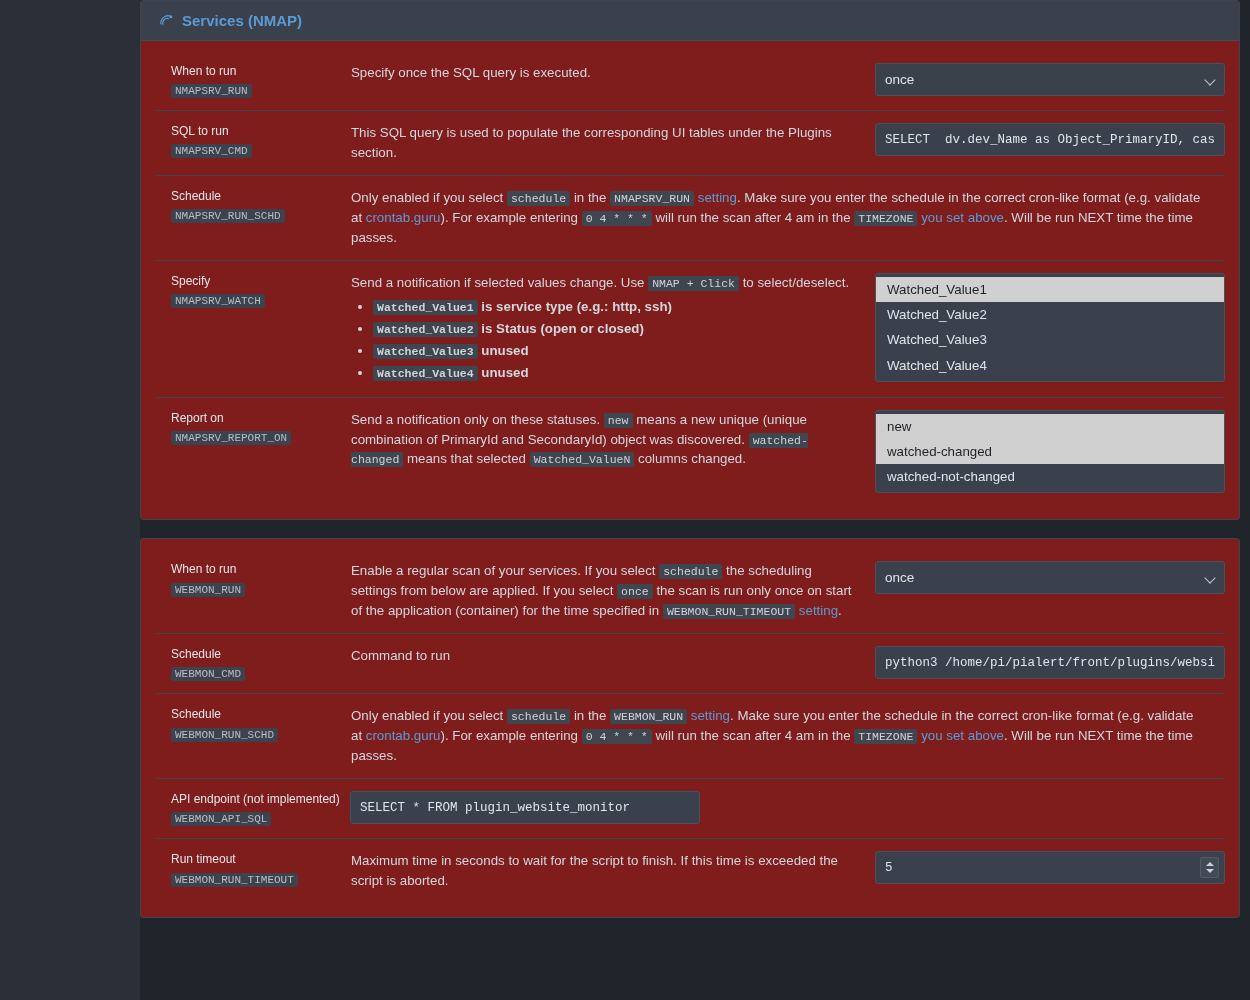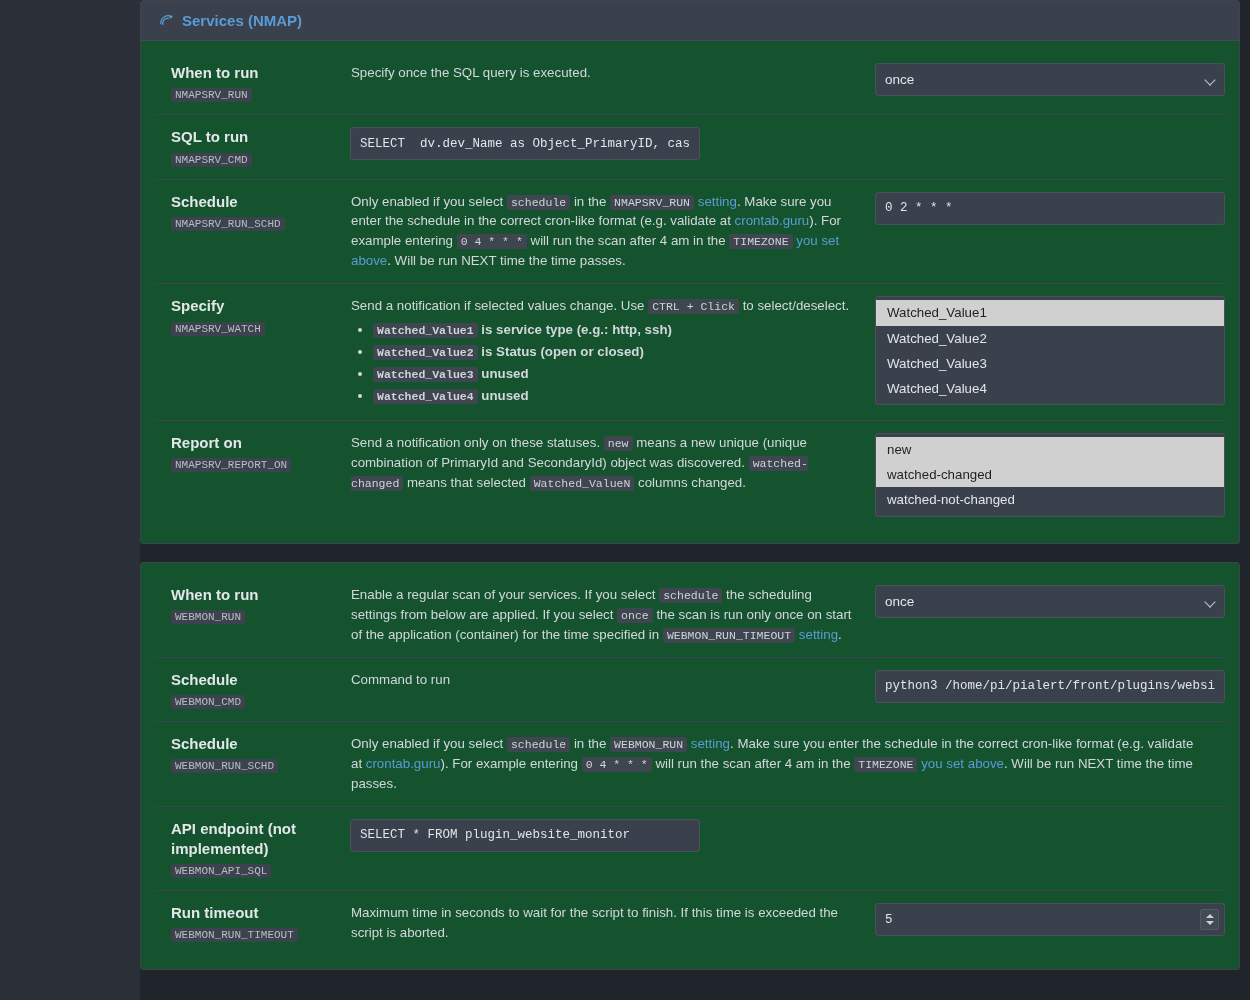--- a/index.html
+++ b/index.html
@@ -19,21 +19,21 @@
     padding-left: 140px;
     padding-right: 10px;
   }
   .left-rail {
     position: absolute;
     left: 0; top: 0;
     width: 140px; height: 1000px;
     background: #2b3038;
   }
   .panel {
-    background: #14532d;
+    background: #7f1d1d;
     border: 1px solid #3d444e;
     border-radius: 3px;
     margin-bottom: 18px;
     overflow: hidden;
   }
   .panel-header {
     background: #3a414c;
     padding: 11px 18px;
     border-bottom: 1px solid #444b56;
     display: flex;
@@ -55,22 +55,22 @@
     min-height: 40px;
   }
   .row:last-child { border-bottom: none; }
   .col-label {
     width: 195px;
     flex: 0 0 195px;
     padding-left: 16px;
     padding-right: 8px;
   }
   .lbl-title {
-    font-weight: bold;
-    font-size: 15px;
+    font-weight: normal;
+    font-size: 12px;
     color: #e3e6ea;
     line-height: 1.35;
   }
   .lbl-code {
     margin-top: 5px;
     font-family: "Liberation Mono", monospace;
     font-size: 11px;
     color: #b9bdc4;
     background: #3c434e;
     padding: 1px 4px;
@@ -180,30 +180,30 @@
         <div class="panel-body">
           <div class="row">
             <div class="col-label"><div class="lbl-title">When to run</div><div class="lbl-code">NMAPSRV_RUN</div></div>
             <div class="col-desc">Specify once the SQL query is executed.</div>
             <div class="col-ctl">
               <div class="sel-wrap"><select class="ctl"><option selected="">once</option><option>schedule</option><option>disabled</option></select></div>
             </div>
           </div>
           <div class="row">
             <div class="col-label"><div class="lbl-title">SQL to run</div><div class="lbl-code">NMAPSRV_CMD</div></div>
+            <div class="col-desc">This SQL query is used to populate the corresponding UI tables under the Plugins section.</div>
             <div class="col-ctl"><input class="ctl mono" type="text" value="SELECT  dv.dev_Name as Object_PrimaryID, cast({s-quo" style=""></div>
           </div>
           <div class="row">
             <div class="col-label"><div class="lbl-title">Schedule</div><div class="lbl-code">NMAPSRV_RUN_SCHD</div></div>
             <div class="col-desc">Only enabled if you select <code class="inline">schedule</code> in the <code class="inline">NMAPSRV_RUN</code> <a class="lnk" href="#">setting</a>. Make sure you enter the schedule in the correct cron-like format (e.g. validate at <a class="lnk" href="#">crontab.guru</a>). For example entering <code class="inline">0 4 * * *</code> will run the scan after 4 am in the <code class="inline">TIMEZONE</code> <a class="lnk" href="#">you set above</a>. Will be run NEXT time the time passes.</div>
-            <div class="col-ctl"><input class="ctl mono" type="text" value="0 2 * * *" style=""></div>
           </div>
           <div class="row">
             <div class="col-label"><div class="lbl-title">Specify</div><div class="lbl-code">NMAPSRV_WATCH</div></div>
-            <div class="col-desc">Send a notification if selected values change. Use <code class="inline">CTRL + Click</code> to select/deselect.<ul class="desc-list">
+            <div class="col-desc">Send a notification if selected values change. Use <code class="inline">NMAP + Click</code> to select/deselect.<ul class="desc-list">
                 <li><code class="inline">Watched_Value1</code> is service type (e.g.: http, ssh)</li>
                 <li><code class="inline">Watched_Value2</code> is Status (open or closed)</li>
                 <li><code class="inline">Watched_Value3</code> unused</li>
                 <li><code class="inline">Watched_Value4</code> unused</li>
               </ul></div>
             <div class="col-ctl">
               <div class="listbox">
                 <div class="opt sel">Watched_Value1</div>
                 <div class="opt">Watched_Value2</div>
                 <div class="opt">Watched_Value3</div>

